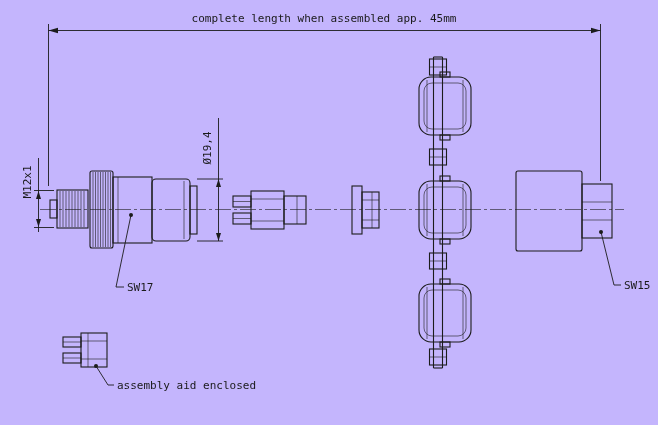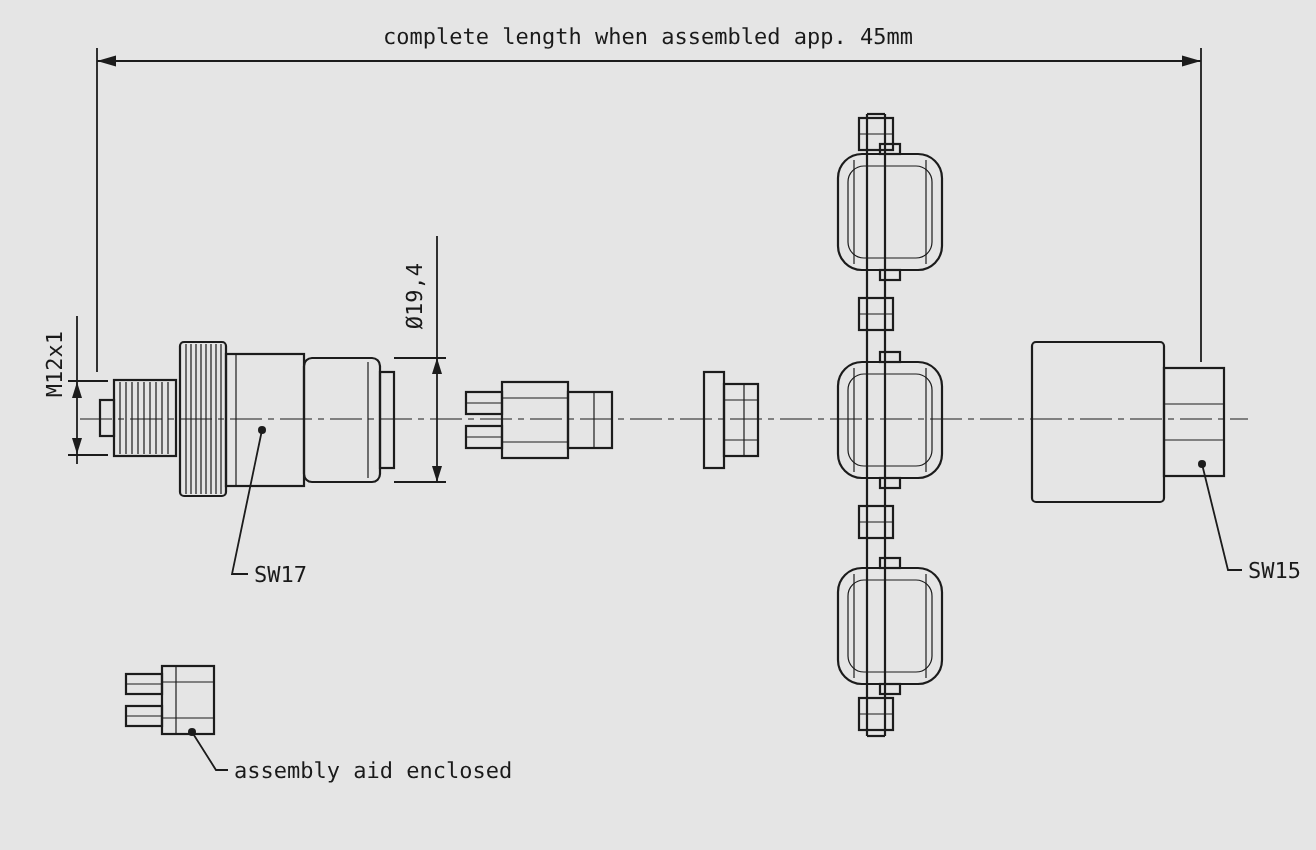--- a/index.html
+++ b/index.html
@@ -1,16 +1,16 @@
 <!DOCTYPE html>
 <html><head>
 <meta charset="utf-8">
 <style>
   html,body{margin:0;padding:0;background:#ffffff;}
-  .canvas{position:relative;width:658px;height:425px;background:#e5e5e5;overflow:hidden;
+  .canvas{position:relative;width:658px;height:425px;background:#c4b5fd;overflow:hidden;
           font-family:"DejaVu Sans Mono","Liberation Mono",monospace;}
   svg{display:block;}
   .ln{stroke:#1c1c1c;fill:none;stroke-width:1.1;stroke-linecap:butt;}
   .dim{stroke:#1c1c1c;fill:none;stroke-width:0.9;}
   .thin{stroke:#1c1c1c;fill:none;stroke-width:0.6;}
   .fillk{fill:#1c1c1c;stroke:none;}
   text{fill:#1a1a1a;font-family:"DejaVu Sans Mono","Liberation Mono",monospace;font-size:11px;}
 </style>
 </head>
 <body>

